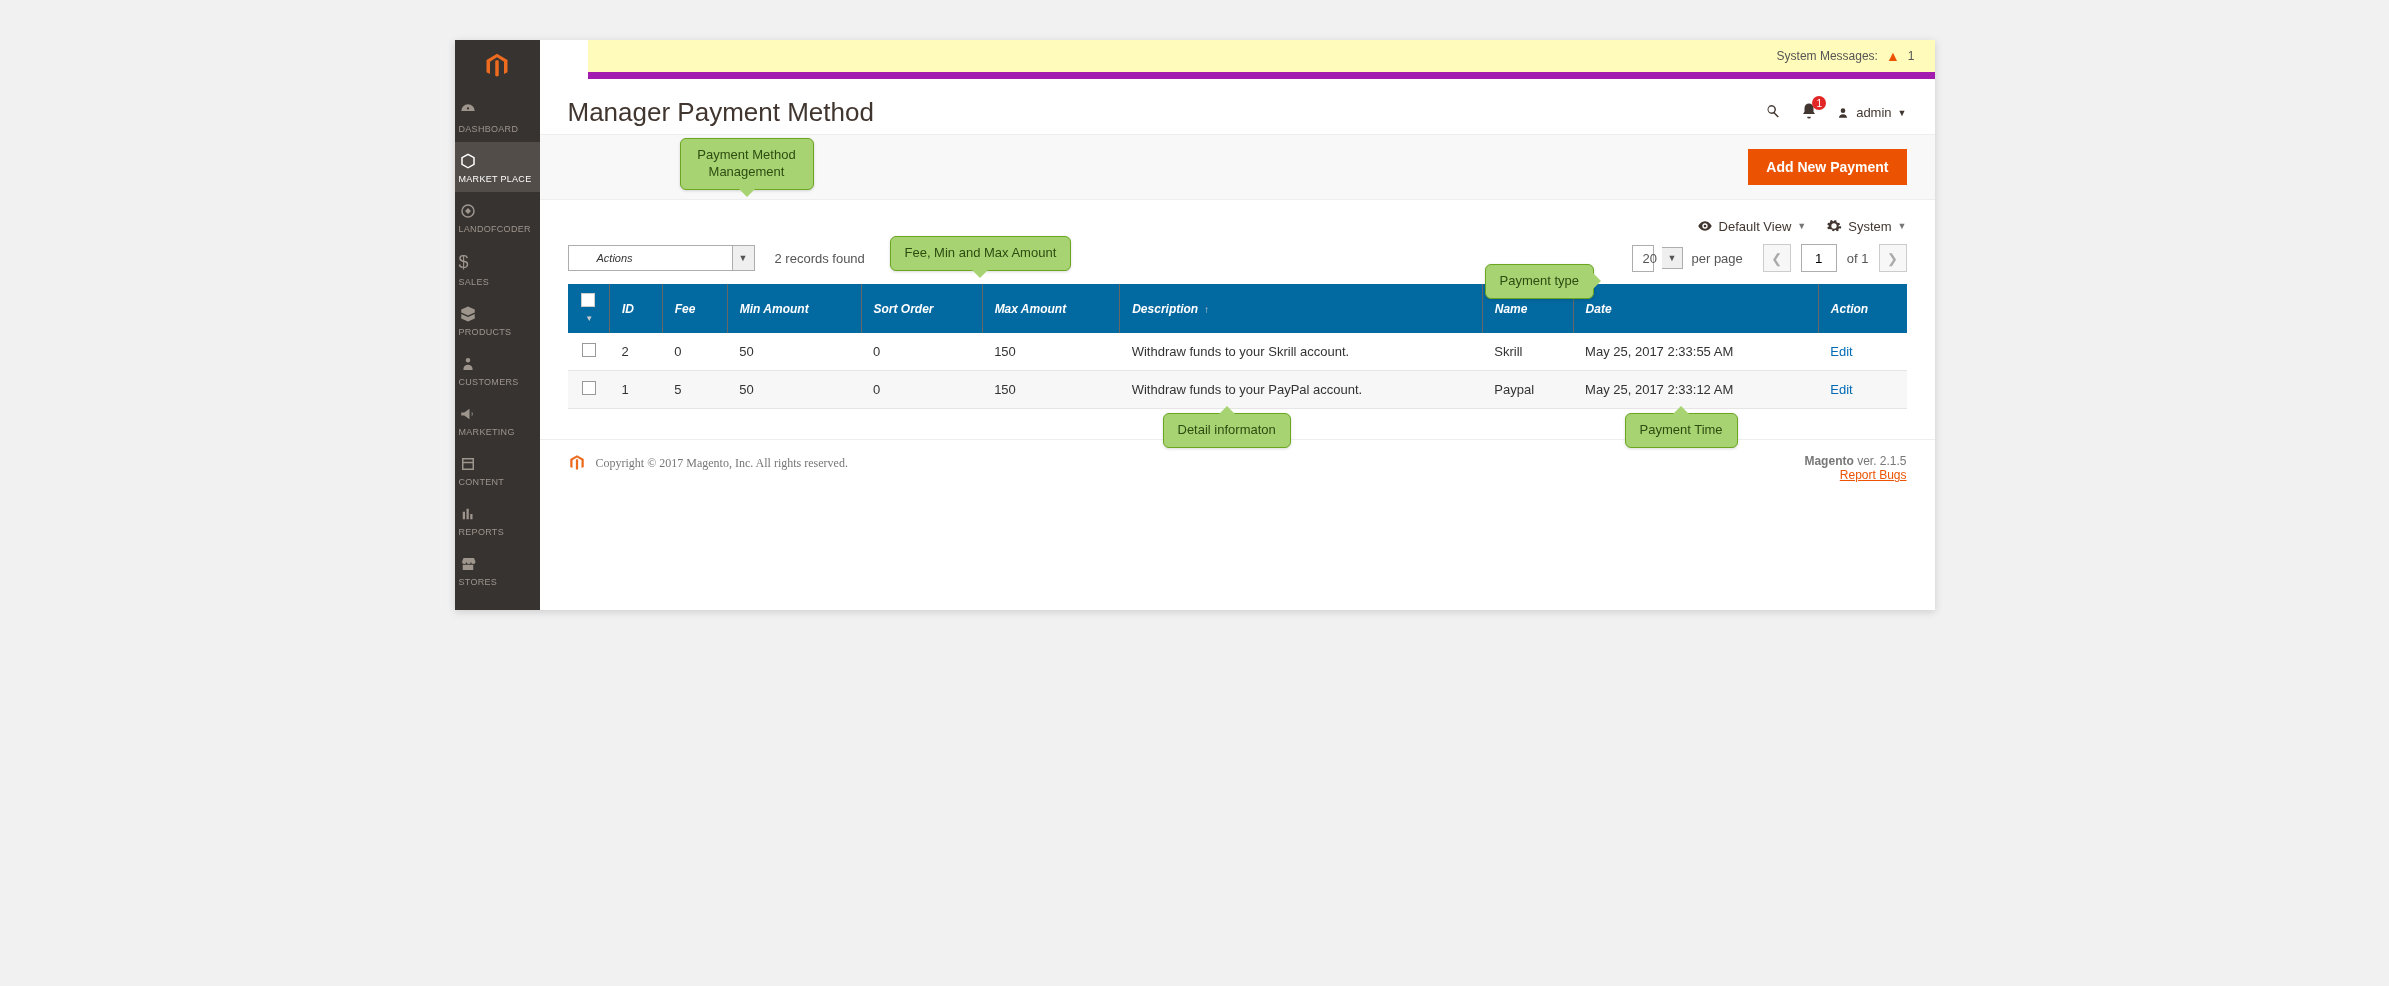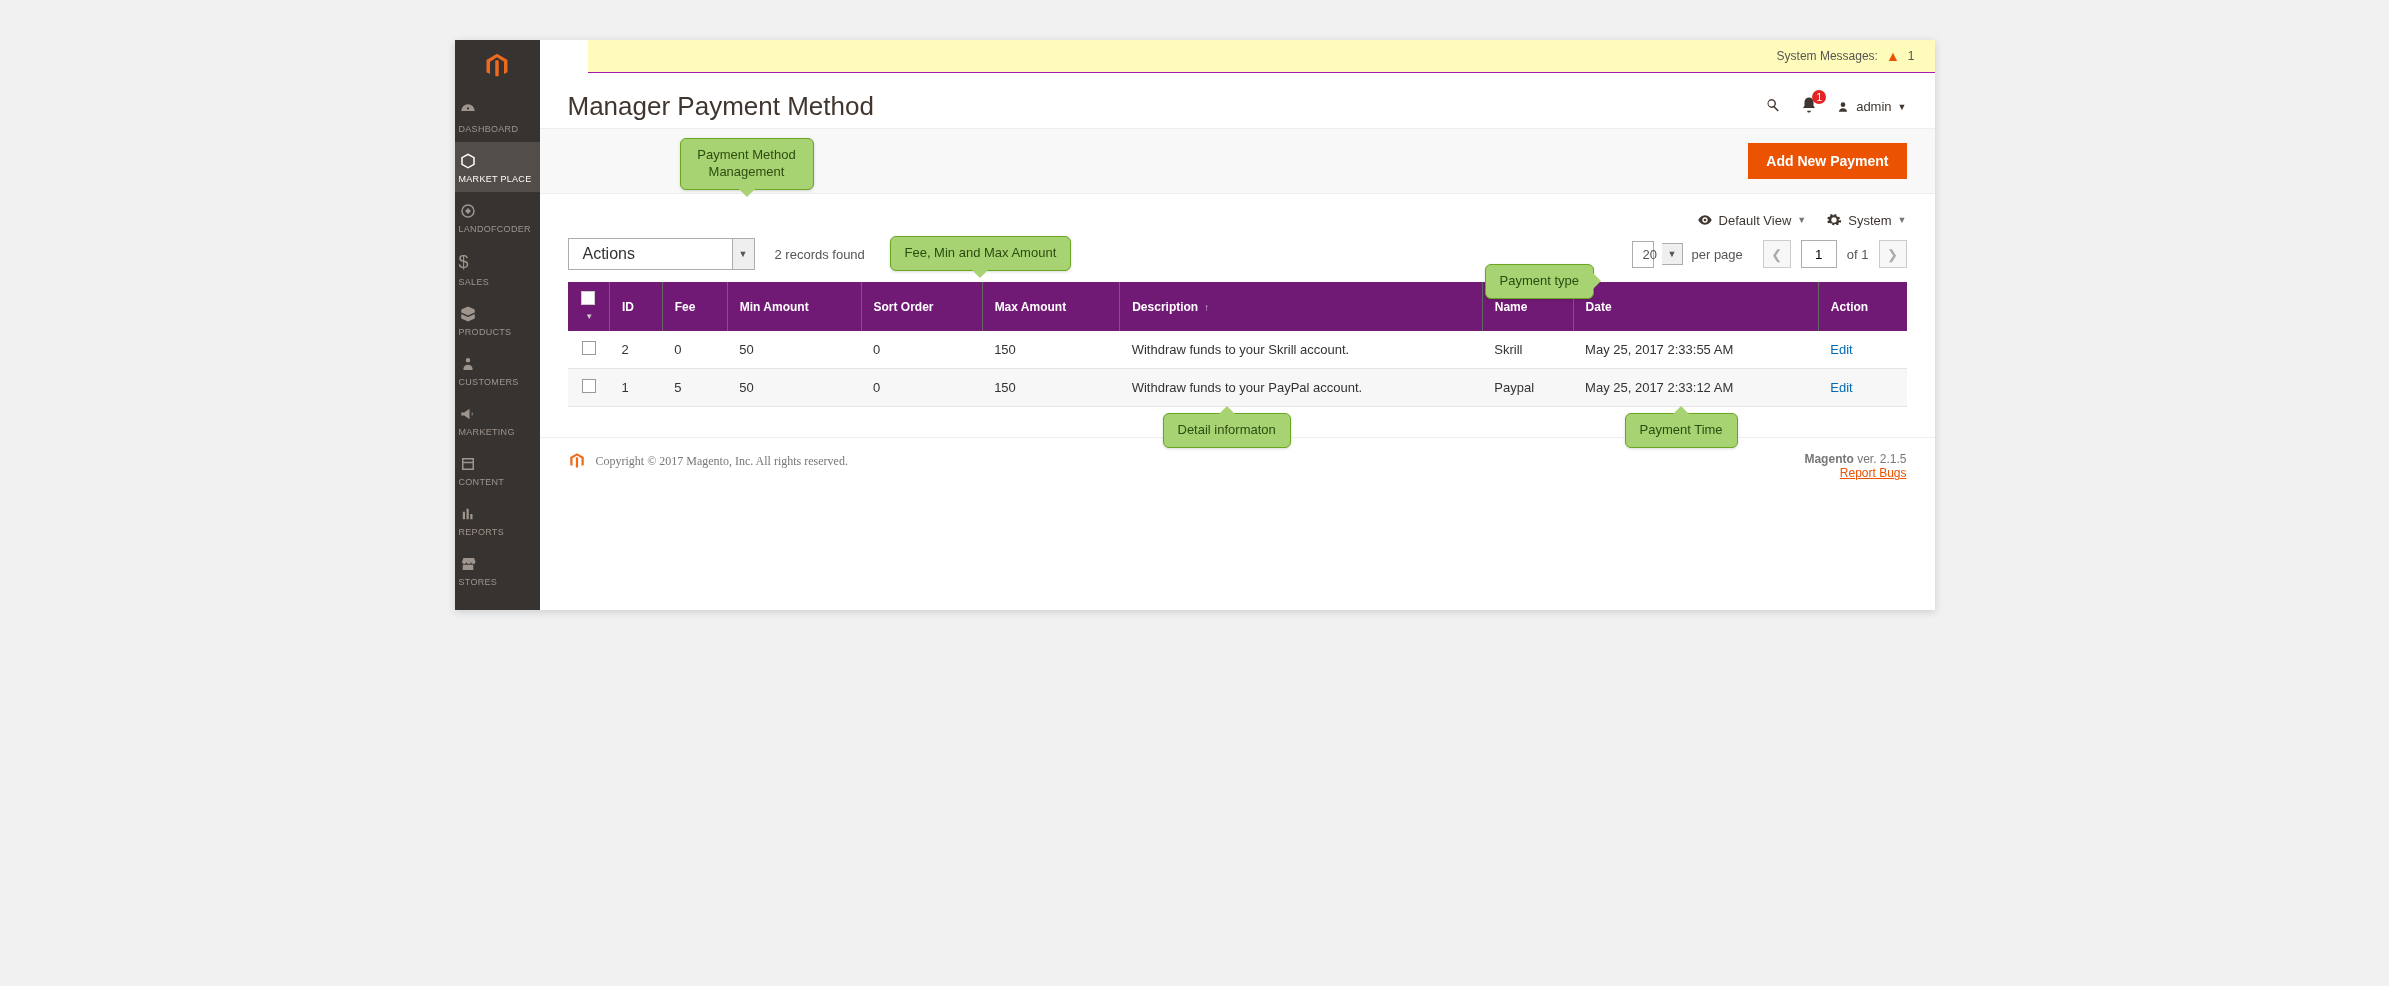--- a/index.html
+++ b/index.html
@@ -51,21 +51,21 @@
   .sidebar .nav-item .ico { font-size: 18px; margin-bottom: 4px; }
   .sidebar .nav-item svg { width:18px; height:18px; fill:#9e958d; margin-bottom:4px; }
   .sidebar .nav-item.active svg { fill:#fff; }
 
   
   .main { flex: 1; display: flex; flex-direction: column; position: relative; }
 
   
   .sysmsg {
     background: #fffbbb;
-    border-bottom: 1px solid #a21caf;
+    border-bottom: 7px solid #a21caf;
     padding: 8px 20px;
     display: flex;
     justify-content: flex-end;
     align-items: center;
     gap: 8px;
     font-size: 12px;
     color: #555;
     margin-left: 48px;
   }
   .sysmsg .warn-icon { color: #eb5202; font-size: 14px; }
@@ -124,21 +124,21 @@
   .grid-controls {
     padding: 0 28px 12px;
     display:flex;
     align-items:center;
     gap: 20px;
   }
   .actions-select {
     display:flex; align-items:stretch;
   }
   .actions-select .sel-body {
-    border:1px solid #adadad; padding:6px 14px; width:165px; font-size:16px; background:#fff;
+    border:1px solid #adadad; padding:6px 28px; width:165px; font-size:11px; background:#fff;font-style:italic;
   }
   .actions-select .sel-caret {
     border:1px solid #adadad; border-left:none; background:#efefef;
     width:22px; display:flex; align-items:center; justify-content:center; font-size:9px; color:#555;
   }
   .records-found { font-size:13px; color:#555; }
   .grid-controls .spacer { flex:1; }
   .perpage { display:flex; align-items:center; gap:8px; font-size:13px; color:#555;}
   .perpage .ppbox { border:1px solid #adadad; padding:5px 10px; background:#fff; width:16px; text-align:center;}
   .perpage .ppcaret { border:1px solid #adadad; border-left:none; background:#efefef; padding:5px 6px; font-size:9px;}
@@ -146,23 +146,24 @@
   .pager .pbtn {
     border:1px solid #ccc; background:#f7f7f7; width:28px; height:28px;
     display:flex;align-items:center;justify-content:center;cursor:pointer; color:#aaa;
   }
   .pager .pinput { border:1px solid #adadad; width:36px; height:28px; text-align:center;}
 
   
   .grid-wrap { padding: 0 28px 30px; }
   table.grid { width:100%; border-collapse:collapse; font-size:13px;}
   table.grid thead th {
-    background:#701a75; color:#fff; font-weight:600; text-align:left;
+    background:#0369a1; color:#fff; font-weight:600; text-align:left;
     padding:9px 12px; border-right:1px solid #666;
     font-size:12px;
+    font-style:italic;
   }
   table.grid thead th:last-child{border-right:none;}
   table.grid thead th.chk { width:42px; text-align:center;}
   table.grid tbody td {
     padding:10px 12px; border-bottom:1px solid #e5e5e5; color:#333;
   }
   table.grid tbody tr:nth-child(even){ background:#f7f7f7;}
   table.grid tbody td.chk { text-align:center;}
   .row-checkbox { width:14px; height:14px; border:1px solid #999; background:#fff; display:inline-block; cursor:pointer;}
   .edit-link { color:#006bb4; cursor:pointer;}

